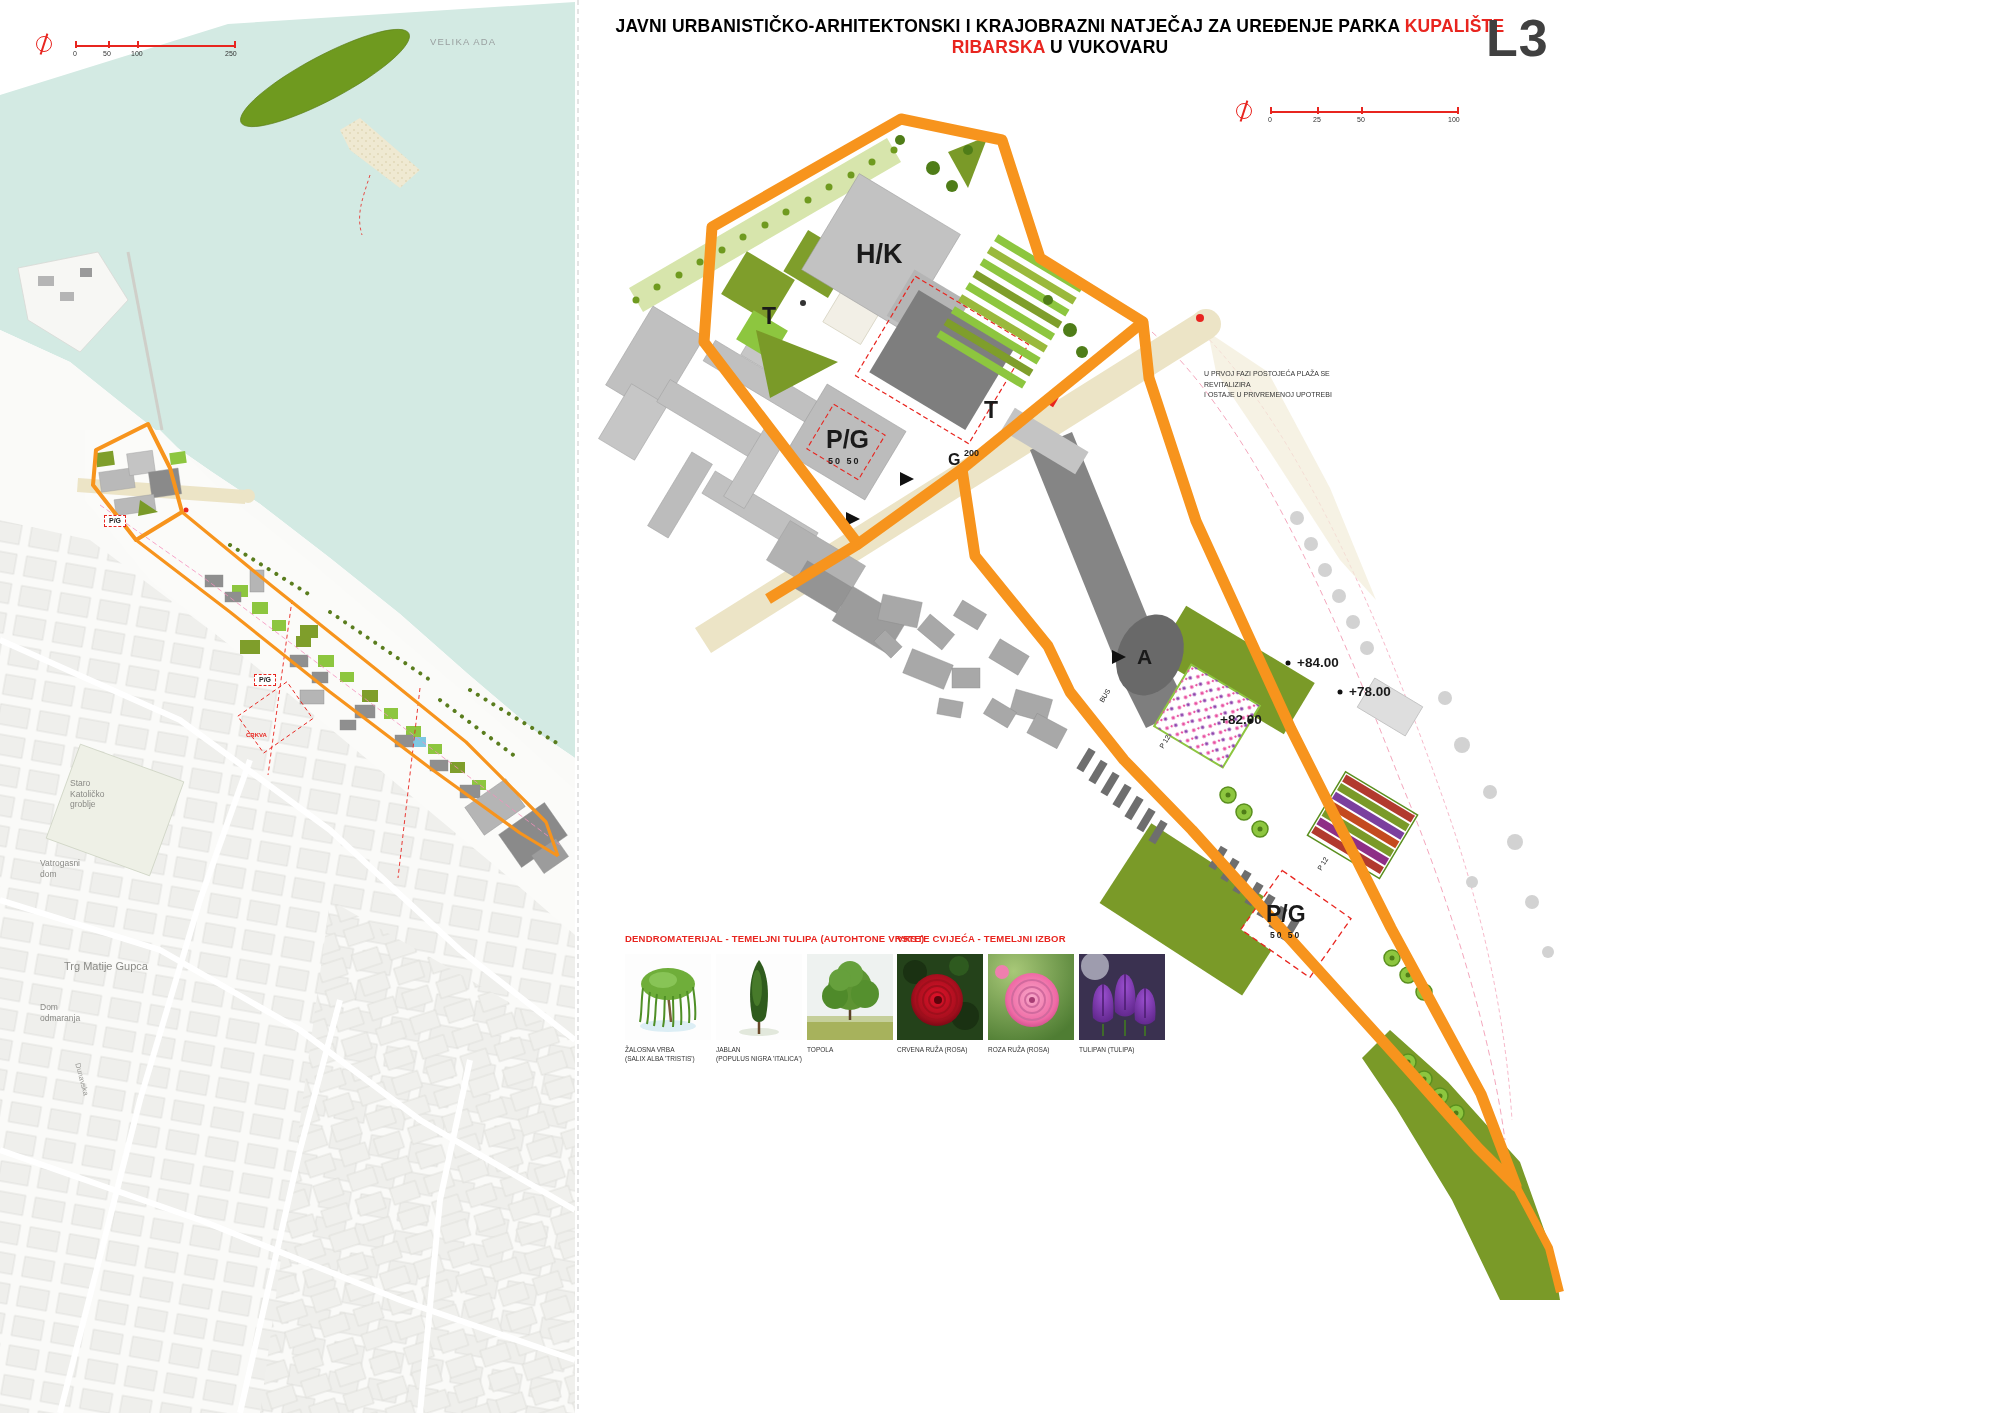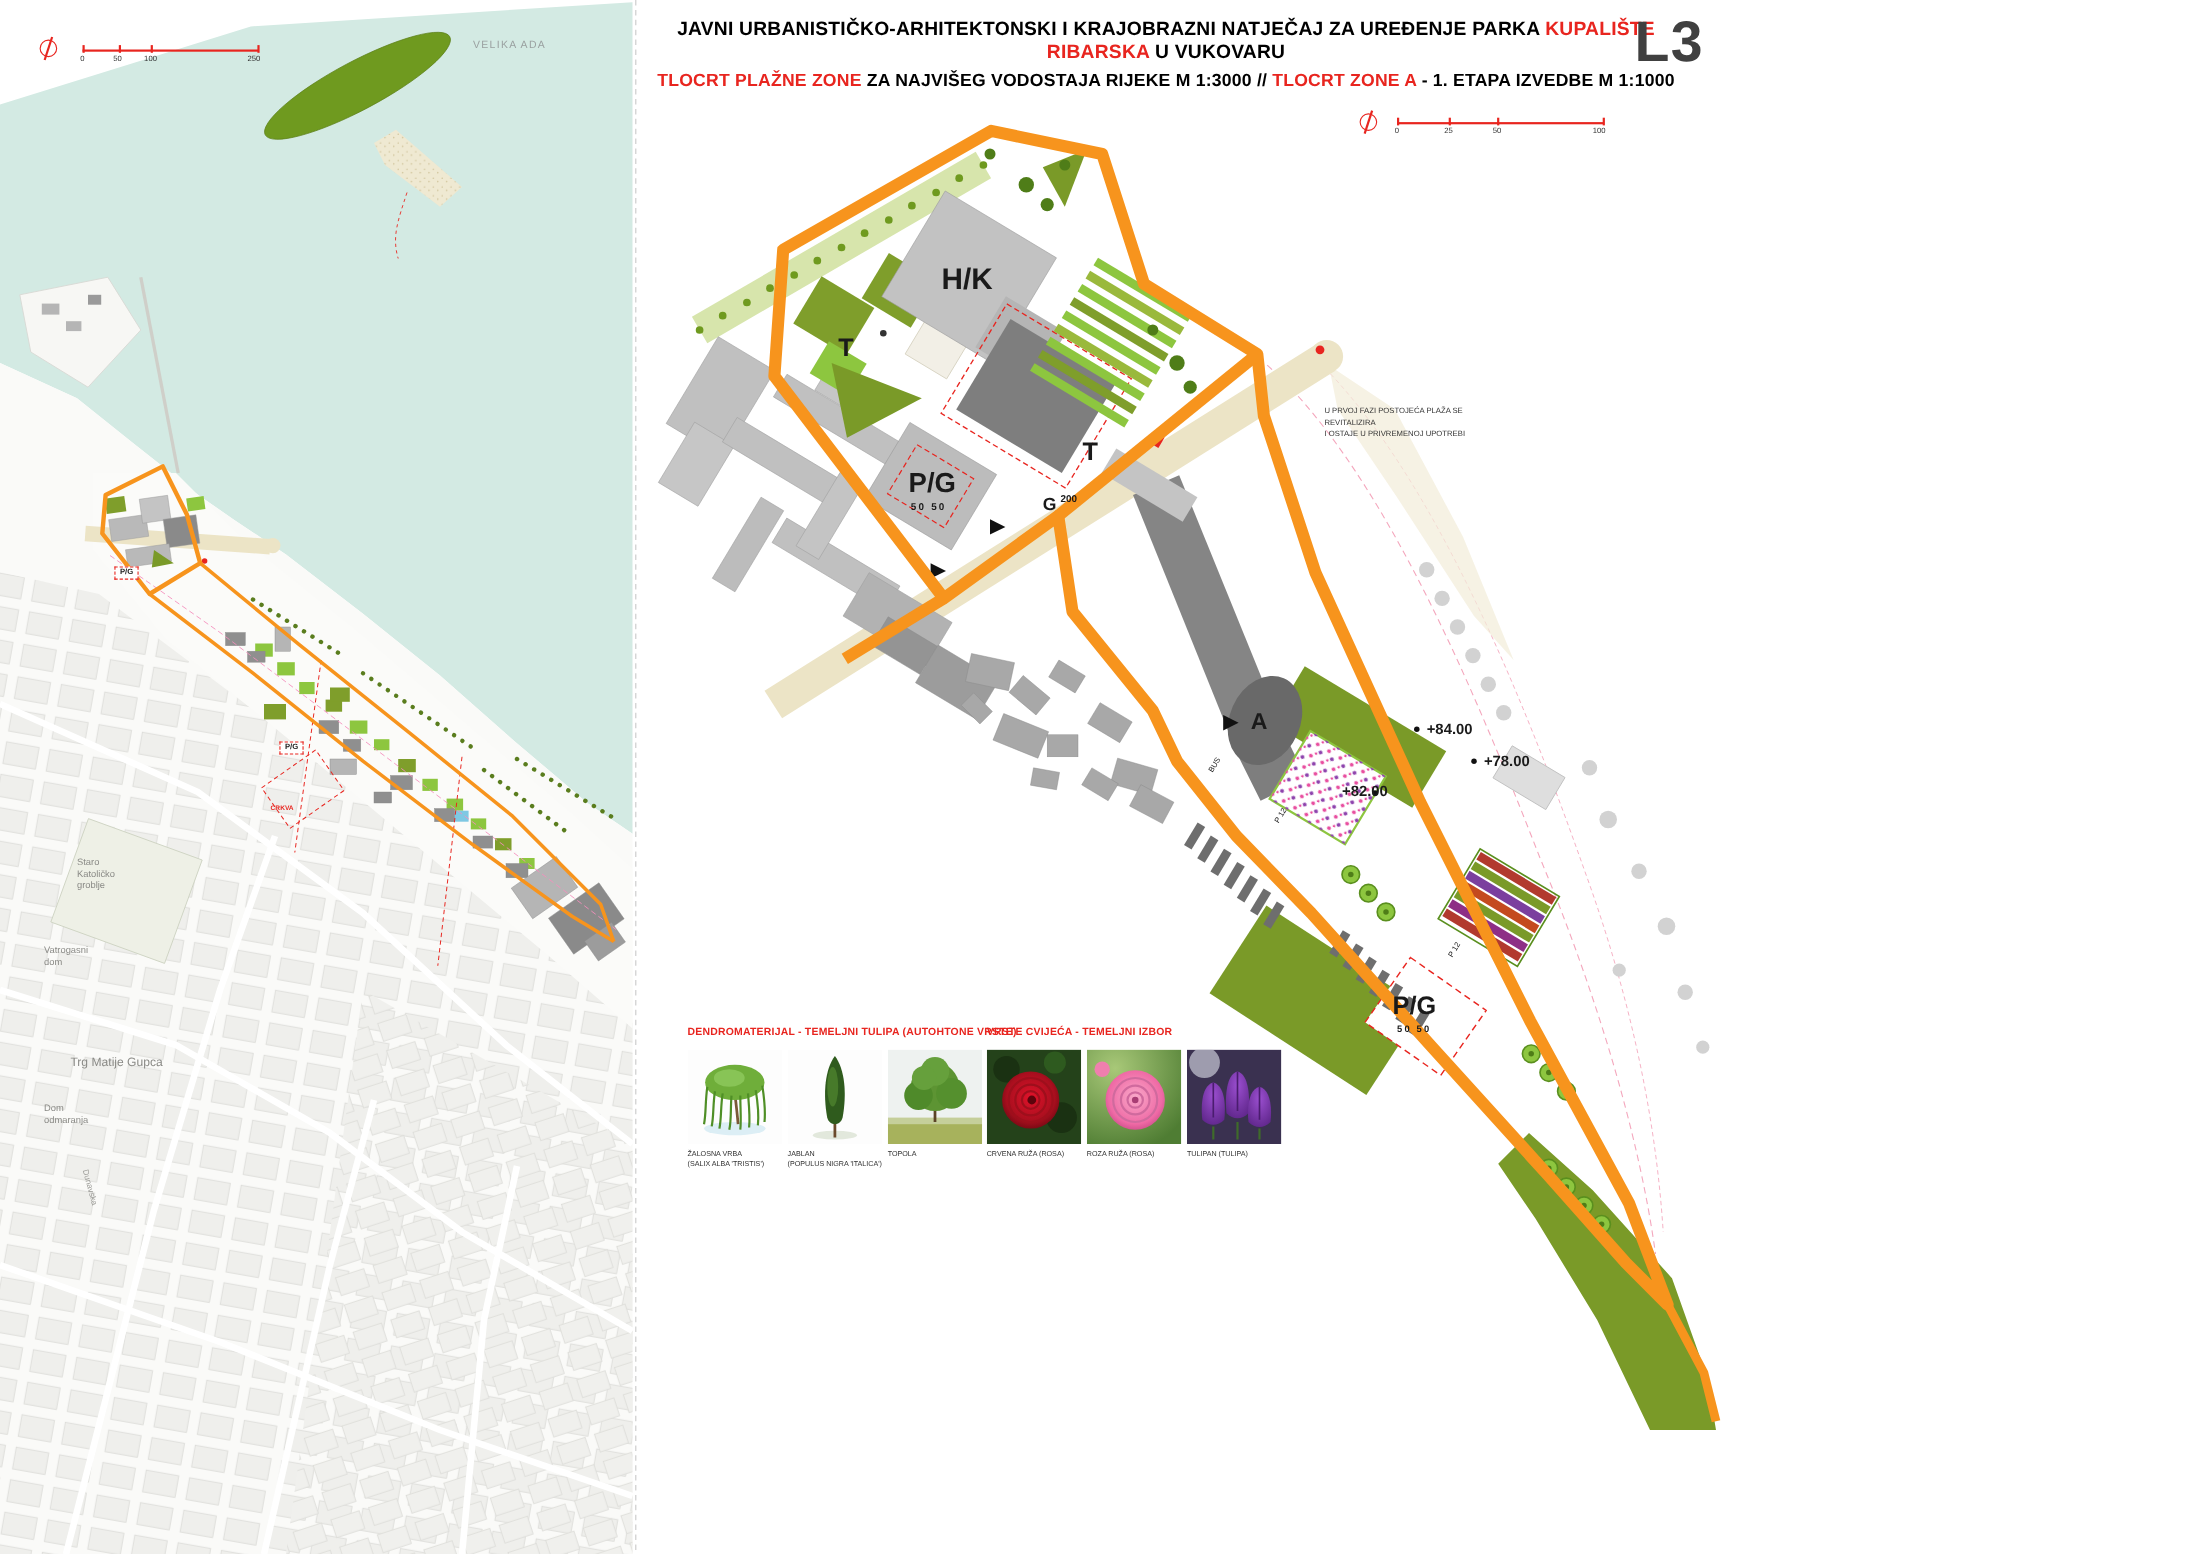--- a/index.html
+++ b/index.html
@@ -354,21 +354,20 @@
       <path stroke-width="11" d="M901,119 L712,227 L704,342 L858,544 L962,469 L975,556 L1048,646 L1070,692 L1124,760 L1192,830 L1302,952 L1407,1068 L1478,1148 L1516,1186 L1481,1094 L1391,928 L1291,729 L1196,521 L1149,378 L1143,322 L1040,258 L1002,140 Z"></path>
       <path stroke-width="11" d="M962,469 L1143,322"></path>
       <path stroke-width="11" d="M858,544 L768,599"></path>
       <path stroke-width="8" d="M1516,1186 L1549,1248 L1560,1292"></path>
     </g>
   </g>
 </svg>
 
 <div class="header">
   <div class="h-line1"><span>JAVNI URBANISTIČKO-ARHITEKTONSKI I KRAJOBRAZNI NATJEČAJ ZA UREĐENJE PARKA </span><span class="red">KUPALIŠTE RIBARSKA</span><span> U VUKOVARU</span></div>
-  <div class="h-line2"><span class="red">TLOCRT PLAŽNE ZONE</span><span> ZA NAJVIŠEG VODOSTAJA RIJEKE M 1:3000  //  </span><span class="red">TLOCRT ZONE A</span><span> - 1. ETAPA IZVEDBE M 1:1000</span></div>
 </div>
 <div class="sheet">L3</div>
 
 <div class="compass" style="left:36px;top:36px">
       <div class="needle"></div>
     </div>
 <div class="scalebar" style="left:75px;top:40px;width:160px">
   <div class="sb-line"></div>
   <div class="sb-tick" style="left:0"></div>
       <div class="sb-tick" style="left:33px"></div>

